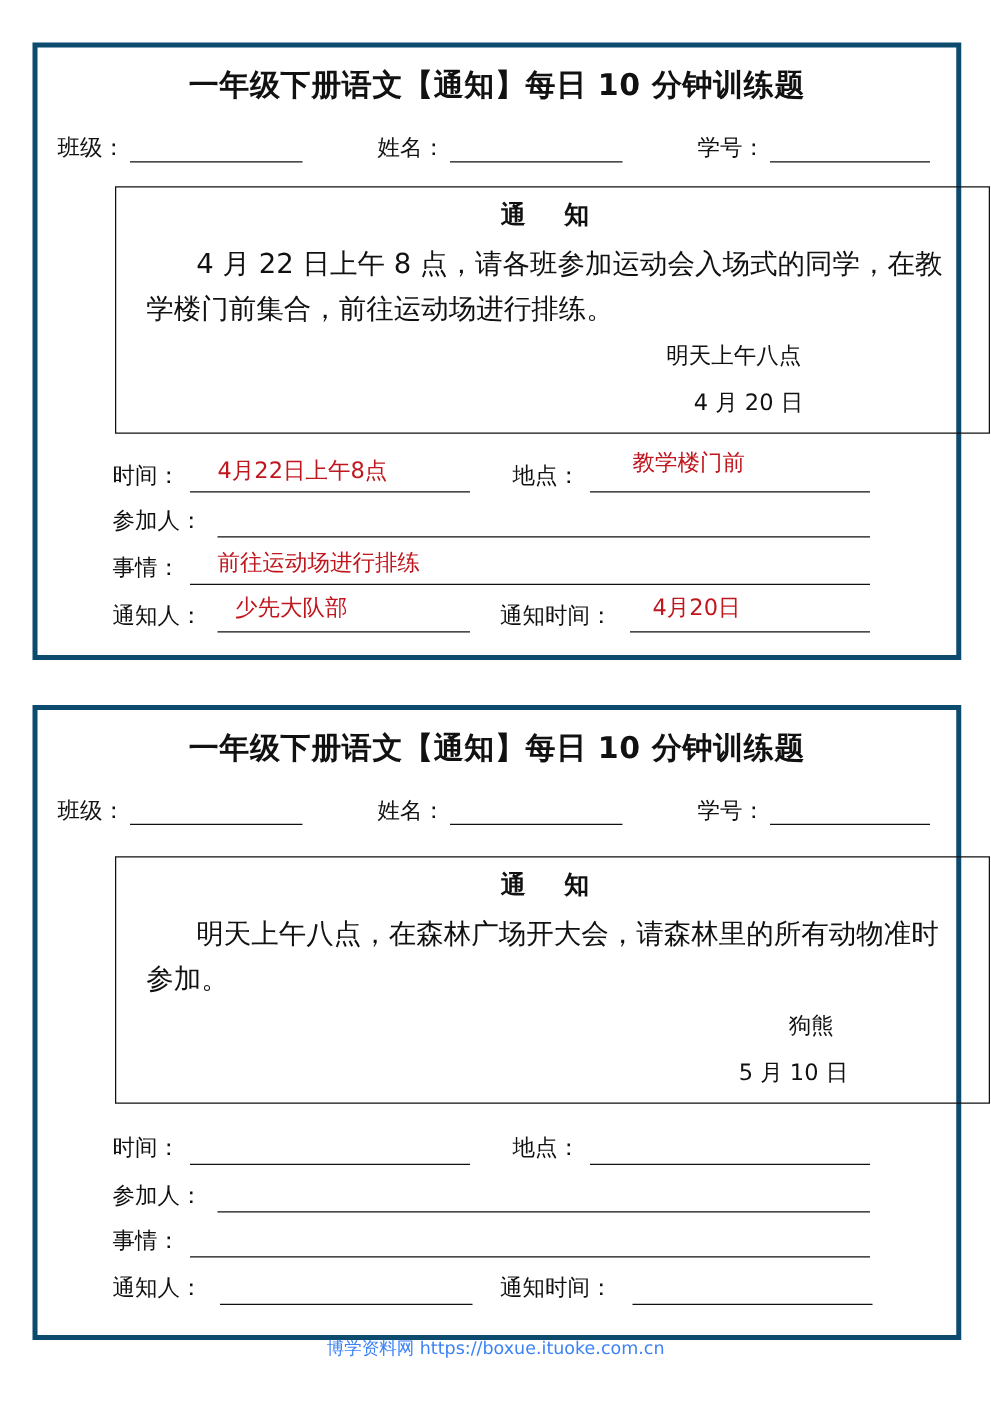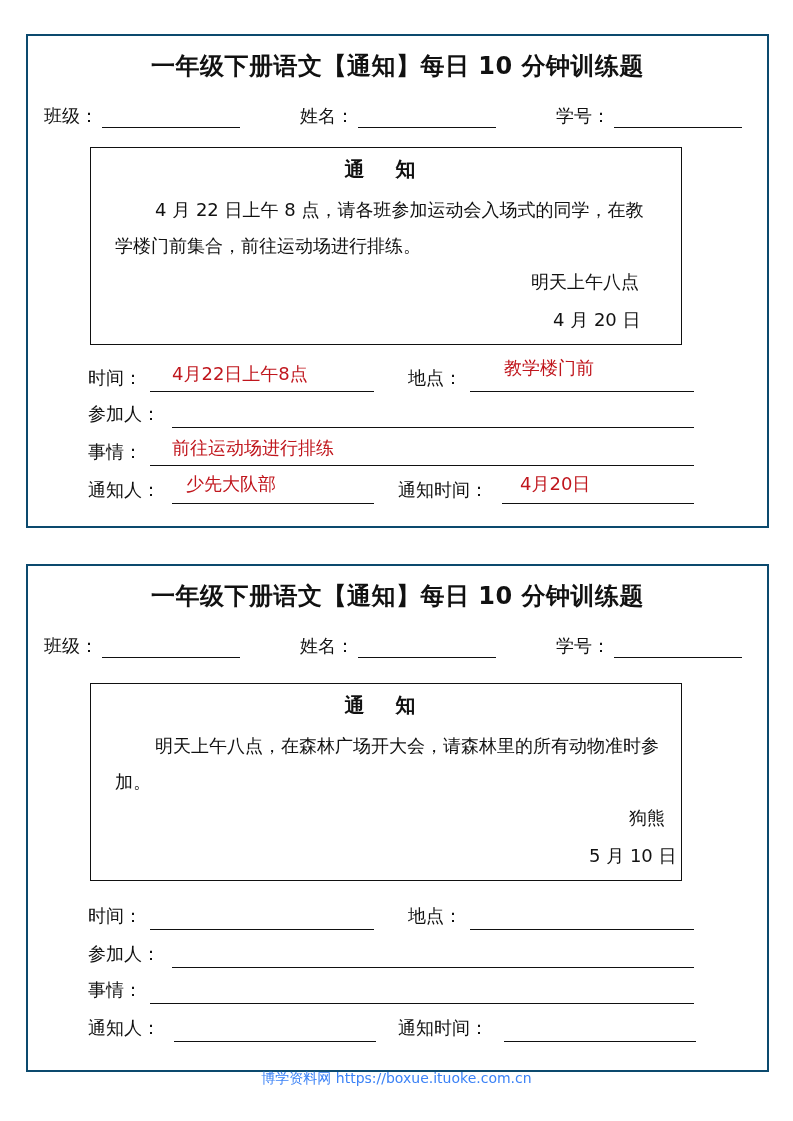--- a/index.html
+++ b/index.html
@@ -1,28 +1,28 @@
 <!DOCTYPE html>
 <html><head>
 <meta charset="utf-8">
 <style>
   html, body { margin:0; padding:0; }
   body { width:793px; height:1121px; background:#ffffff; position:relative; font-family:"DejaVu Sans", sans-serif; color:#111; overflow:hidden; }
-  .card { position:absolute; left:26px; width:743px; border:2px solid #0c4a6e; box-sizing:border-box; }
+  .card { position:absolute; left:26px; width:743px; border:4px solid #0c4a6e; box-sizing:border-box; }
   .card1 { top:34px; height:494px; }
   .card2 { top:564px; height:508px; }
   .title { position:absolute; left:0; right:0; top:14px; text-align:center; font-weight:bold; font-size:24px; letter-spacing:0.5px; }
   .info-row { position:absolute; top:68px; left:16px; right:20px; height:24px; font-size:18px; }
   .info-item { position:absolute; top:0; display:flex; align-items:flex-end; }
   .info-item .line { display:inline-block; width:138px; border-bottom:1px solid #111; height:18px; margin-left:4px; }
-  .notice-box { position:absolute; left:62px; width:592px; border:1.5px solid #111; box-sizing:border-box; }
+  .notice-box { position:absolute; left:62px; width:700px; border:1.5px solid #111; box-sizing:border-box; }
   .card1 .notice-box { top:111px; height:198px; }
   .card2 .notice-box { top:117px; height:198px; }
   .notice-head { position:absolute; left:0; right:0; top:8px; text-align:center; font-weight:bold; font-size:20px; letter-spacing:12px; }
-  .notice-body { position:absolute; left:24px; right:20px; top:44px; font-size:18px; line-height:36px; text-indent:40px; }
+  .notice-body { position:absolute; left:24px; right:20px; top:44px; font-size:22px; line-height:36px; text-indent:40px; }
   .sign { position:absolute; font-size:18px; }
   .field-row { position:absolute; left:60px; width:608px; height:30px; font-size:18px; }
   .field-label { position:absolute; bottom:2px; left:0; white-space:nowrap; }
   .field-line { position:absolute; bottom:0; border-bottom:1px solid #111; height:1px; }
   .answer { position:absolute; color:#c0161d; font-size:18px; white-space:nowrap; }
   .footer { position:absolute; top:1070px; left:0; right:0; text-align:center; font-size:14px; color:#3b82f6; }
 </style>
 </head>
 <body>
 

